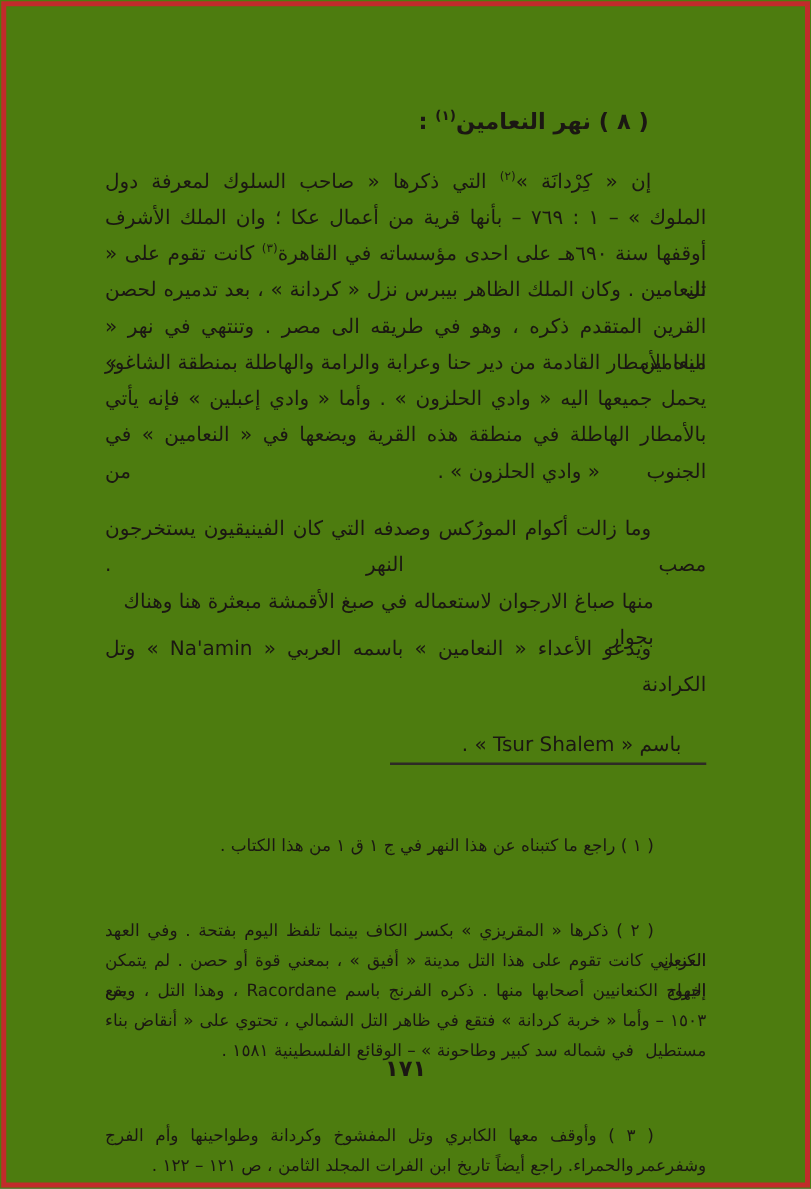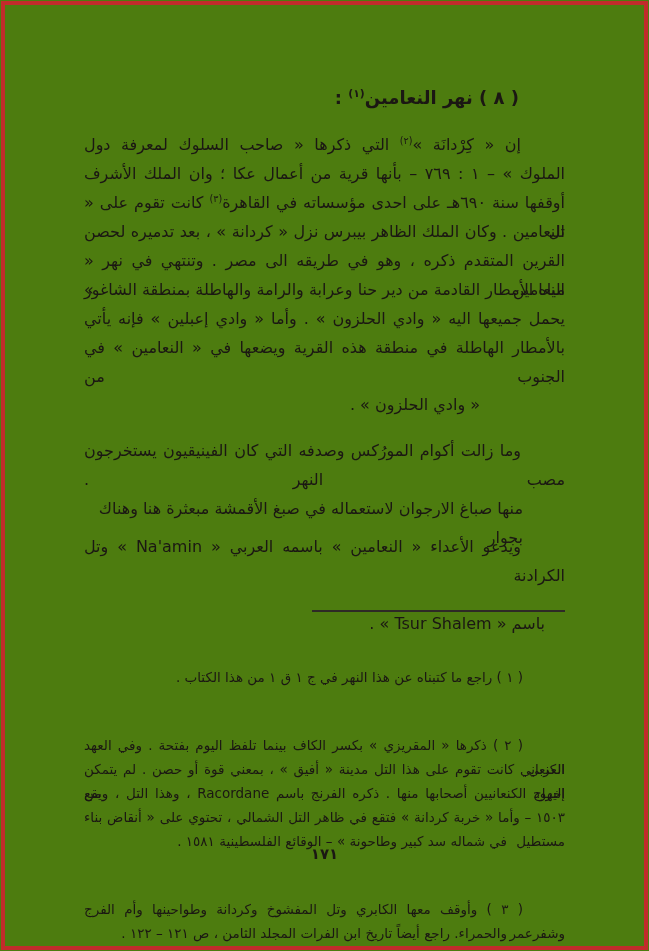--- a/index.html
+++ b/index.html
@@ -47,21 +47,21 @@
     width: 481px;
   }
   .para .line {
     font-size: 16px;
     height: 29px;
     line-height: 29px;
     text-align: justify;
     text-align-last: justify;
   }
   .para .line:first-child { text-indent: 44px; }
-  .para-1 .line:last-child { text-align: right; text-align-last: right; padding-right: 85px; margin-top: 28px; }
+  .para-1 .line:last-child { text-align: right; text-align-last: right; padding-right: 85px; }
   .para-2 { margin-top: 17px; }
   .para-2 .line:last-child { text-align: right; text-align-last: right; padding-right: 42px; }
   .para-3 { margin-top: 9px; }
   .para-3 .line:last-child { text-align: center; text-align-last: right; padding-right: 20px; margin-top: 48px; }
   
   .fnrule {
     position: absolute;
     top: 610px;
     right: 84px;
     width: 253px;
@@ -85,21 +85,21 @@
   .footnote .line:first-child { text-indent: 42px; margin-top: 44px; }
   .footnote .line:last-child { text-align: right; text-align-last: right; padding-right: 58px; }
   .footnote .line:only-child { padding-right: 0; }
   
   .pagenum {
     position: absolute;
     top: 845px;
     left: 0;
     width: 100%;
     text-align: center;
-    font-size: 15px;
+    font-size: 18px;
     font-weight: bold;
     letter-spacing: 2px;
   }
 </style>
 </head>
 <body>
 
 <div class="page">
   <div class="frame"></div>
 

